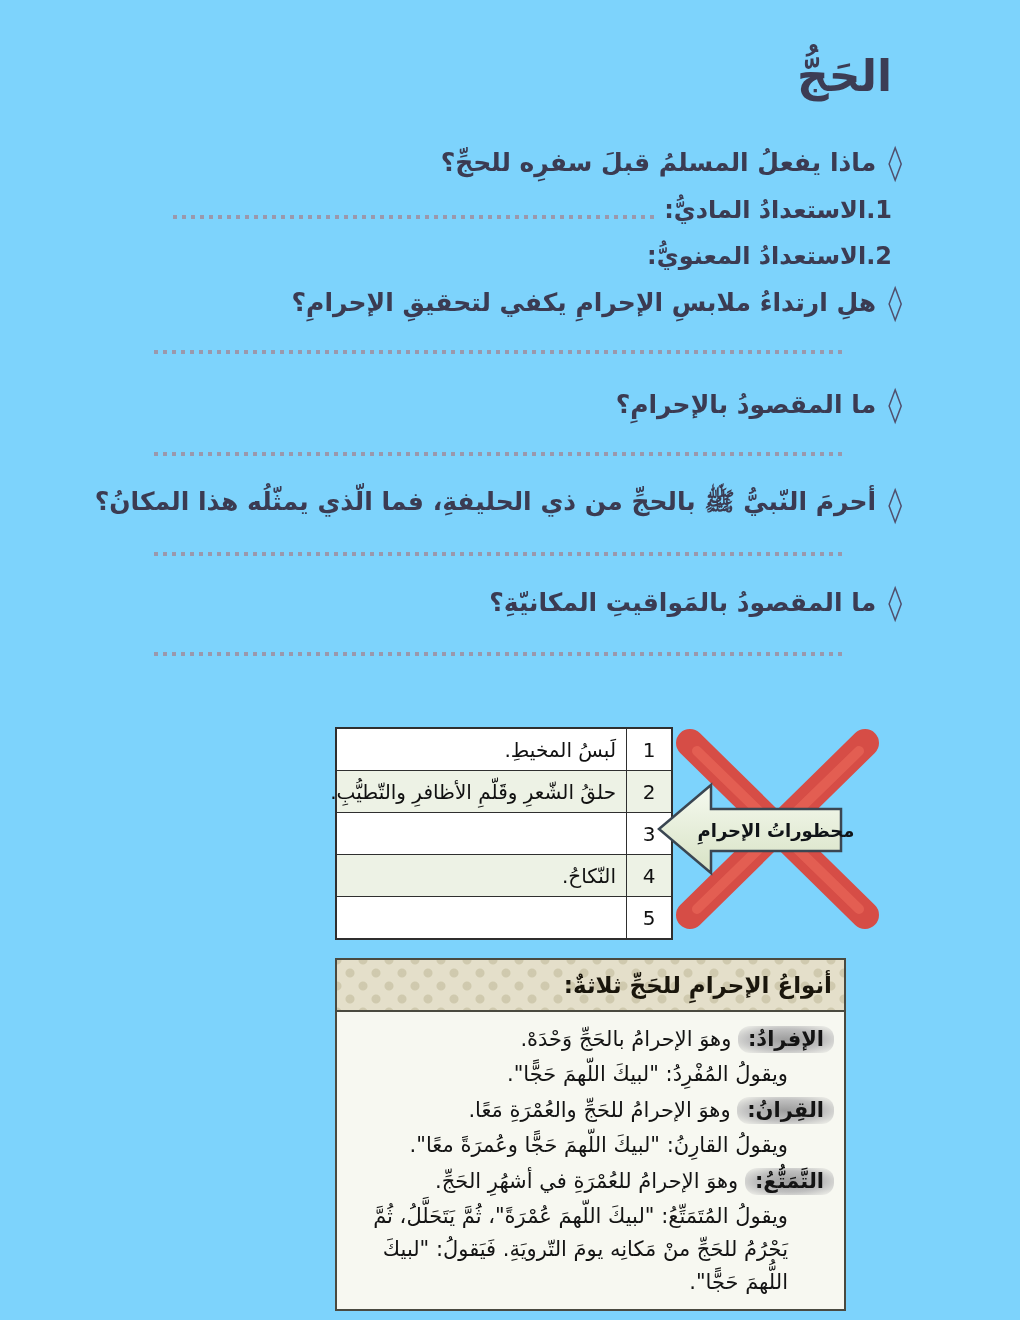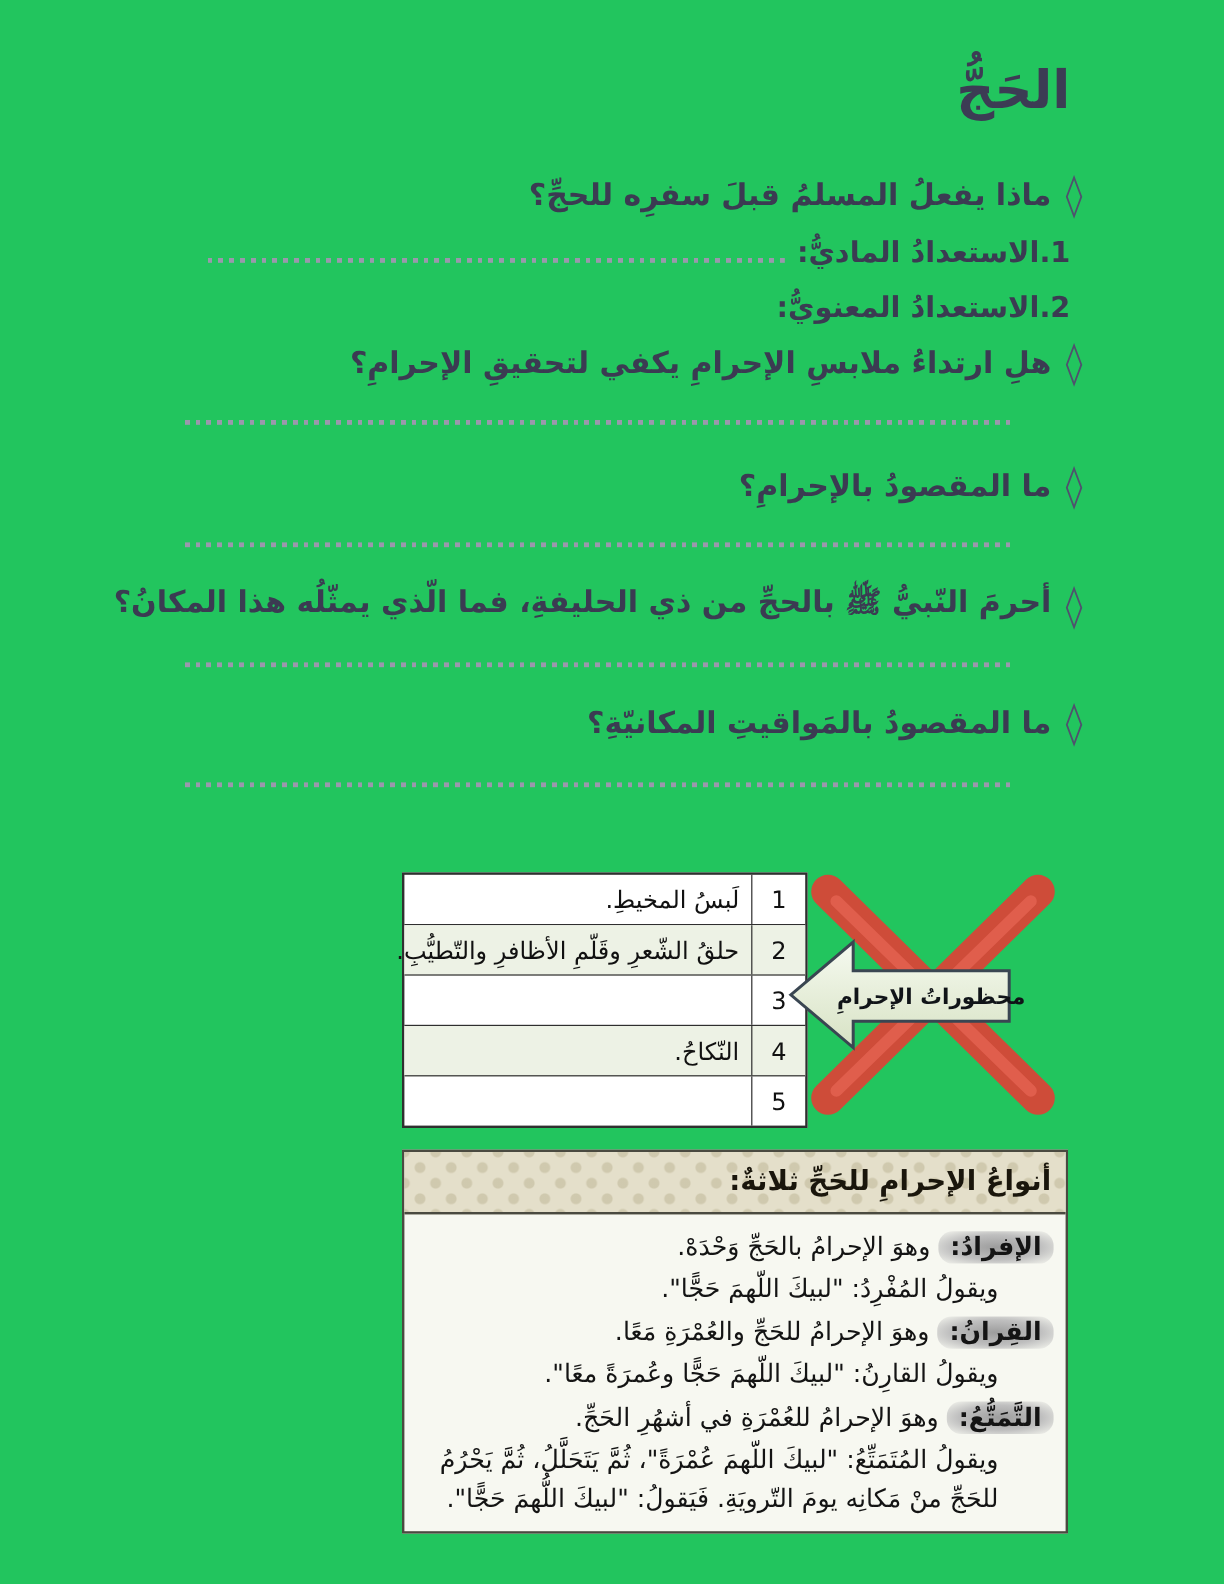--- a/index.html
+++ b/index.html
@@ -1,17 +1,17 @@
 <!DOCTYPE html>
 <html lang="ar" dir="rtl"><head>
 <meta charset="utf-8">
 <style>
   html,body{margin:0;padding:0;background:#fff;}
   #page{
-    position:relative;width:1020px;height:1320px;background:#22c55e;
+    position:relative;width:1020px;height:1320px;background:#7dd3fc;
     font-family:"DejaVu Sans",sans-serif;direction:rtl;overflow:hidden;
   }
   
   .title{
     position:absolute;top:50px;right:128px;
     font-size:44px;font-weight:bold;color:#3c3c54;
   }
   
   .q{
     position:absolute;right:118px;display:flex;gap:12px;align-items:center;
@@ -47,21 +47,21 @@
     font-size:20px;color:#111;
   }
   .ptext{
     flex:1;display:flex;align-items:center;justify-content:flex-start;
     padding:1px 10px;font-size:20px;color:#111;white-space:nowrap;margin-left:20px;
   }
   
   .graphic{position:absolute;left:645px;top:725px;width:255px;height:210px;}
   
   .ibox{
-    position:absolute;left:335px;top:958px;width:555px;
+    position:absolute;left:335px;top:958px;width:511px;
     border:2px solid #4a4a40;box-sizing:border-box;background:#f7f8f1;
   }
   .ibox-header{
     height:50px;line-height:50px;padding-right:12px;
     font-size:23px;font-weight:bold;color:#1a160c;
     background-color:#e4dfca;
     background-image:
       radial-gradient(circle,rgba(160,150,110,0.30) 4px,rgba(160,150,110,0) 5px),
       radial-gradient(circle,rgba(160,150,110,0.30) 4px,rgba(160,150,110,0) 5px);
     background-size:26px 26px;background-position:0 0,13px 13px;

